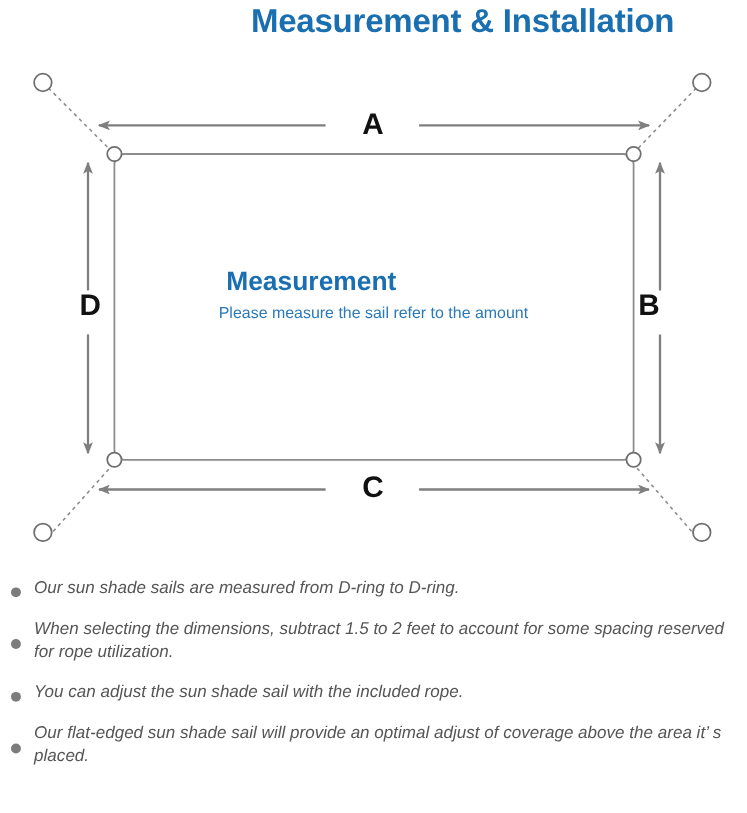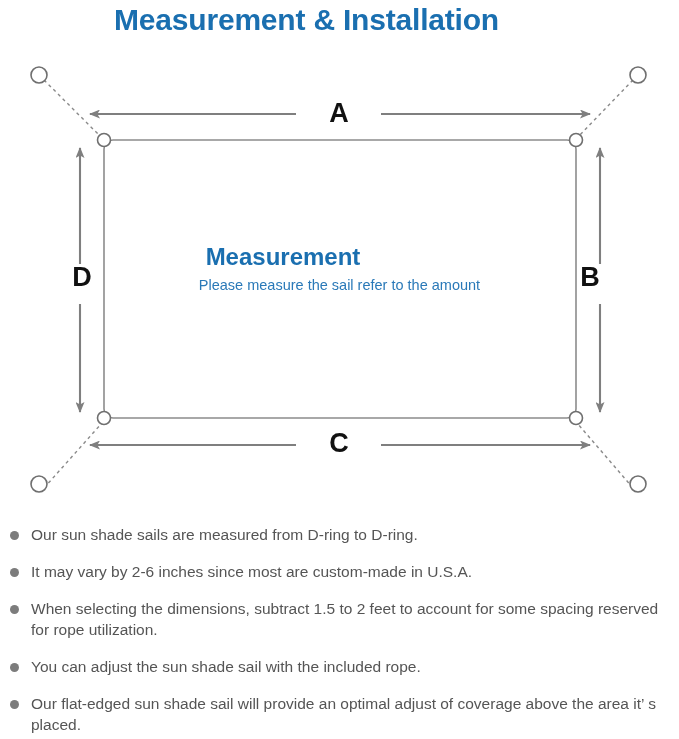--- a/index.html
+++ b/index.html
@@ -15,21 +15,21 @@
     font-family: "Liberation Sans", sans-serif;
     -webkit-font-smoothing: antialiased;
   }
 
   
   .page-title {
     position: absolute;
     left: 0;
     top: 0;
     width: 613px;
-    text-align: center;
+    text-align: right;
     font-size: 30px;
     font-weight: bold;
     color: #1a6fb0;
     letter-spacing: -0.2px;
     line-height: 40px;
   }
 
   
   .diagram {
     position: absolute;
@@ -81,23 +81,24 @@
   
   .notes {
     position: absolute;
     left: 0;
     top: 524px;
     width: 679px;
   }
   .note-row {
     position: relative;
     display: flex;
-    align-items: flex-start;
+    align-items: center;
     padding: 0 10px 0 10px;
     margin-bottom: 16px;
+    font-style: italic;
   }
   .note-bullet {
     flex: 0 0 auto;
     width: 9px;
     height: 9px;
     border-radius: 50%;
     background: #7c7c7c;
     margin-top: 7px;
     margin-right: 12px;
   }
@@ -173,24 +174,20 @@
 <div class="dim-letter dim-c">C</div>
 <div class="dim-letter dim-d">D</div>
 
 <div class="notes">
   <div class="note-row">
     <span class="note-bullet"></span>
     <span class="note-text">Our sun shade sails are measured from D-ring to D-ring.</span>
   </div>
   <div class="note-row">
     <span class="note-bullet"></span>
-    <span class="note-text">It may vary by 2-6 inches since most are custom-made in U.S.A.</span>
-  </div>
-  <div class="note-row">
-    <span class="note-bullet"></span>
     <span class="note-text">When selecting the dimensions, subtract 1.5 to 2 feet to account for some spacing reserved for rope utilization.</span>
   </div>
   <div class="note-row">
     <span class="note-bullet"></span>
     <span class="note-text">You can adjust the sun shade sail with the included rope.</span>
   </div>
   <div class="note-row">
     <span class="note-bullet"></span>
     <span class="note-text">Our flat-edged sun shade sail will provide an optimal adjust of coverage above the area it’ s placed.</span>
   </div>

